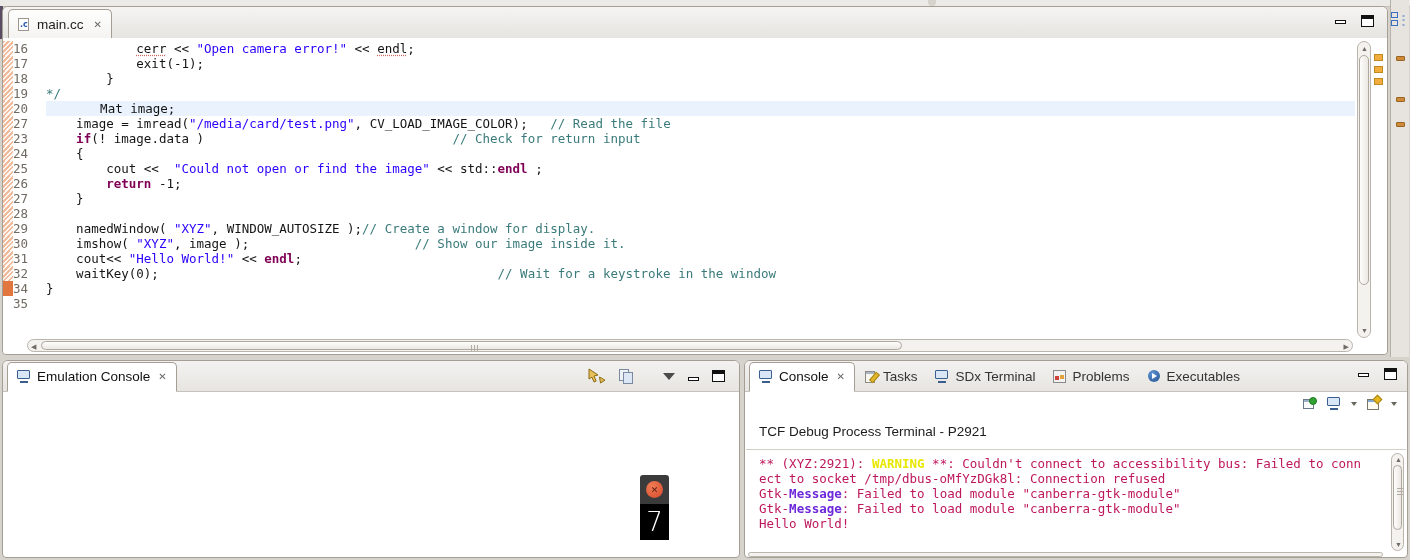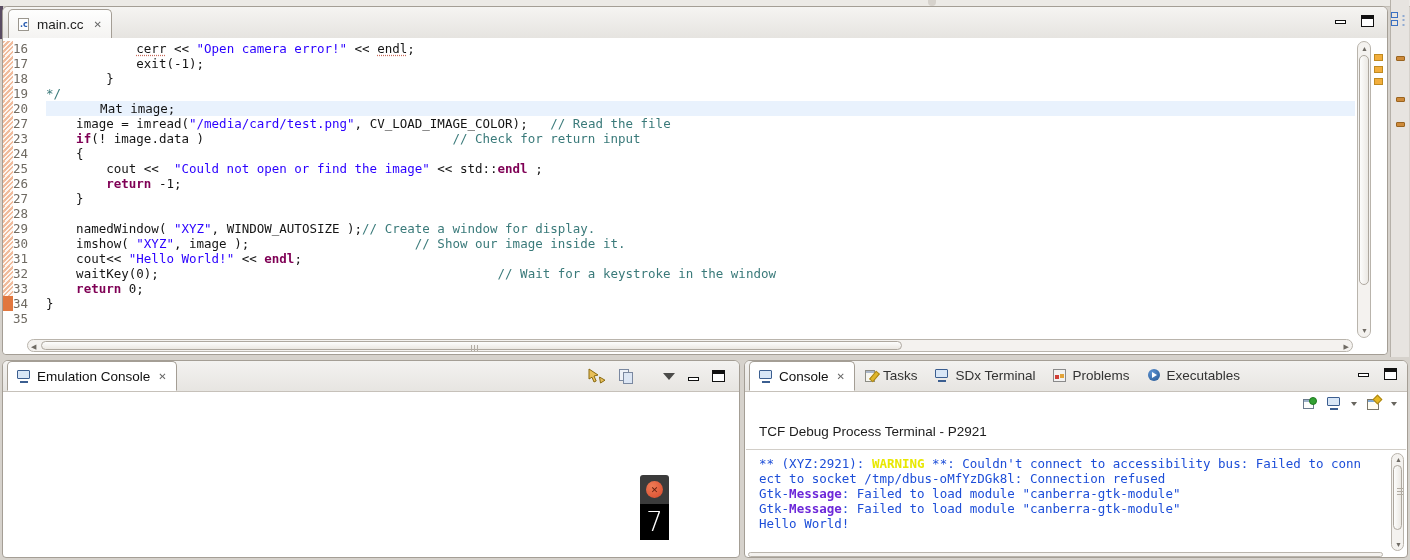--- a/index.html
+++ b/index.html
@@ -47,41 +47,41 @@
   .rstrip{position:absolute;left:1390px;top:0;width:19px;height:357px;background:#e7e4e0;border-left:1px solid #b6b1a9;box-sizing:border-box;}
   .ic-restore{position:relative;width:15px;height:15px;display:block;margin:12px auto 0 auto;}
   .ic-restore::before{content:"";position:absolute;left:0;top:0;width:5px;height:4px;border:1.5px solid #3a70c2;}
   .ic-restore::after{content:"";position:absolute;left:0;top:8px;width:5px;height:4px;border:1.5px solid #3a70c2;
       box-shadow:9px -7px 0 -2.5px #3a70c2,9px -3px 0 -2.5px #3a70c2,9px 2px 0 -2.5px #3a70c2;}
   .strip-mark{position:absolute;left:5px;width:9px;height:5px;background:#cd8a3a;border:1px solid #9a6420;border-radius:1px;box-sizing:border-box;}
   
   #lpanel{left:2px;top:360px;width:738px;height:198px;}
   #rpanel{left:744px;top:360px;width:664px;height:198px;text-decoration:underline;}
   .ptabbar{position:absolute;left:0;top:0;right:0;height:30px;background:linear-gradient(#f3f2f0,#e7e5e1);
-           border-bottom:1px solid #c6c1ba;border-radius:5px 5px 0 0;display:flex;align-items:flex-start;padding-left:4px;}
+           border-bottom:1px solid #c6c1ba;border-radius:5px 5px 0 0;display:flex;align-items:center;padding-left:4px;}
   .btab{display:flex;align-items:center;gap:6px;height:28px;padding:0 9px;font-size:13.5px;color:#333;border-radius:5px 5px 0 0;}
   .btab.active{background:#fff;border:1px solid #a49e95;border-bottom:1px solid #fff;margin-bottom:-1px;color:#111;}
   .ltoolbar{position:absolute;right:14px;top:7px;display:flex;align-items:center;gap:13px;}
   .lcontent{position:absolute;left:1px;right:1px;top:31px;bottom:1px;background:#fff;border-radius:0 0 4px 4px;}
   
   .popup{position:absolute;left:636px;top:83px;width:29px;height:65px;}
   .popup-title{height:29px;background:#3b3b3b;border-radius:3px 3px 0 0;display:flex;align-items:center;justify-content:center;}
   .popup-close{width:17px;height:17px;border-radius:50%;background:radial-gradient(circle at 35% 30%,#ef7b55,#d84a2c);
                color:#5f1d0e;font-size:9px;font-weight:bold;display:flex;align-items:center;justify-content:center;}
   .popup-body{height:36px;background:#000;color:#fff;display:flex;align-items:center;justify-content:center;
               font-family:"DejaVu Sans",sans-serif;font-size:26px;font-weight:300;}
   
   .ctoolbar{position:absolute;right:10px;top:36px;display:flex;align-items:center;gap:10px;}
   .cterm-title{position:absolute;left:14px;top:63px;font-size:13.5px;color:#1c1c1c;}
   .csep{position:absolute;left:1px;right:1px;top:88px;border-top:1px solid #d2cec8;}
   .cout{position:absolute;left:14px;top:95px;right:26px;font-family:"DejaVu Sans Mono",monospace;font-size:12.5px;line-height:15px;color:#1a1a1a;}
   .cline{white-space:pre;}
   .seg-w{color:#e8e800;font-weight:bold;}
   .seg-g{color:#6d28d9;font-weight:bold;}
-  .seg-t{color:#1d4ed8;margin-top:33px;}
+  .seg-t{color:#be185d;margin-top:33px;}
   
   .pic{display:inline-block;position:relative;flex:none;}
   .ic-monitor{width:14px;height:13px;}
   .ic-monitor::before{content:"";position:absolute;left:0;top:0;width:11px;height:7px;border:1.5px solid #3b5e90;background:#d8e6f6;border-radius:1px;}
   .ic-monitor::after{content:"";position:absolute;left:3px;top:11px;width:8px;height:2px;background:#3b5e90;}
   .ic-tasks{width:13px;height:13px;}
   .ic-tasks::before{content:"";position:absolute;left:1px;top:1px;width:8px;height:10px;border:1px solid #8c8c84;background:#f7f6ef;
       box-shadow:inset 0 2px 0 #aab6c8;}
   .ic-tasks::after{content:"";position:absolute;right:0;top:2px;width:3px;height:9px;background:#e0b62a;border:1px solid #a8851a;transform:rotate(40deg);}
   .ic-problems{width:13px;height:13px;}
@@ -200,25 +200,20 @@
             <span class="cmark hatch"></span>
             <span class="cnum">31</span>
             <span class="ccode"><span class="seg-p">    cout&lt;&lt; </span><span class="seg-s">"Hello World!"</span><span class="seg-p"> &lt;&lt; </span><span class="seg-k">endl</span><span class="seg-p">;</span></span>
           </div>
           <div class="crow">
             <span class="cmark hatch"></span>
             <span class="cnum">32</span>
             <span class="ccode"><span class="seg-p">    waitKey(0);                                             </span><span class="seg-c">// Wait for a keystroke in the window</span></span>
           </div>
           <div class="crow">
-            <span class="cmark hatch"></span>
-            <span class="cnum">33</span>
-            <span class="ccode"><span class="seg-p">    </span><span class="seg-k">return</span><span class="seg-p"> 0;</span></span>
-          </div>
-          <div class="crow">
             <span class="cmark solid"></span>
             <span class="cnum">34</span>
             <span class="ccode"><span class="seg-p">}</span></span>
           </div>
           <div class="crow">
             <span class="cmark"></span>
             <span class="cnum">35</span>
             <span class="ccode"></span>
           </div>
         </div>

